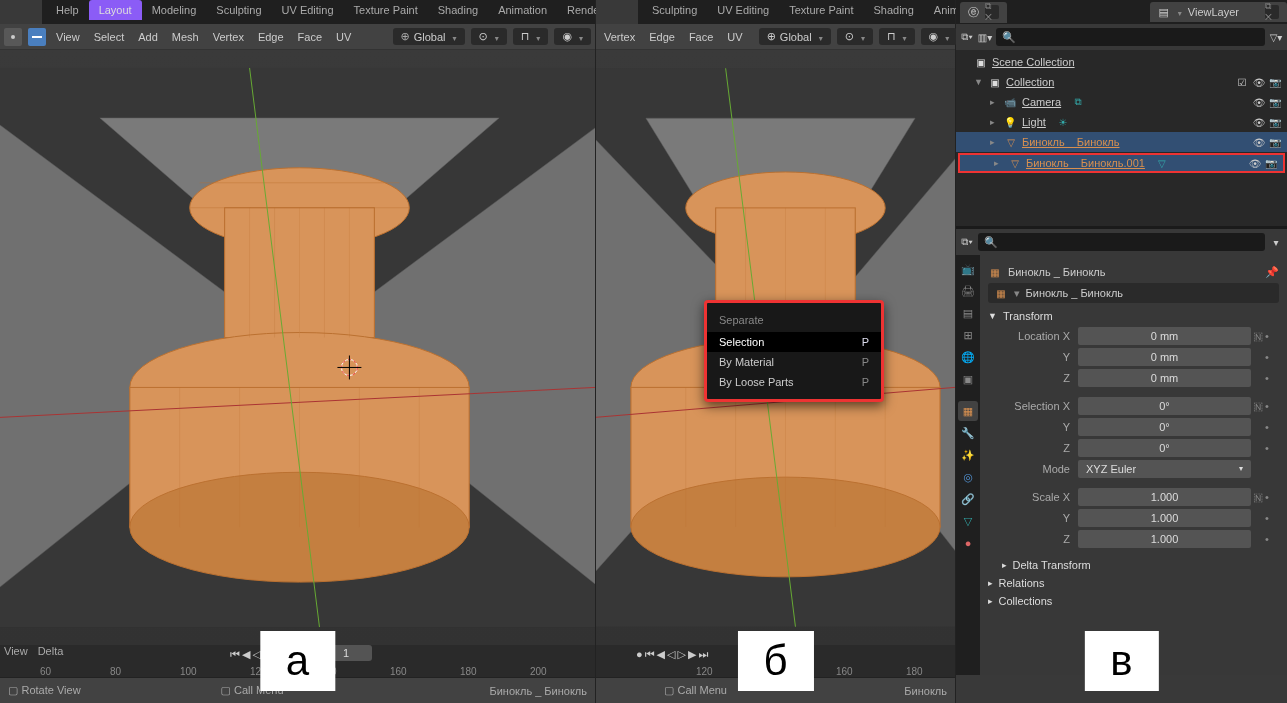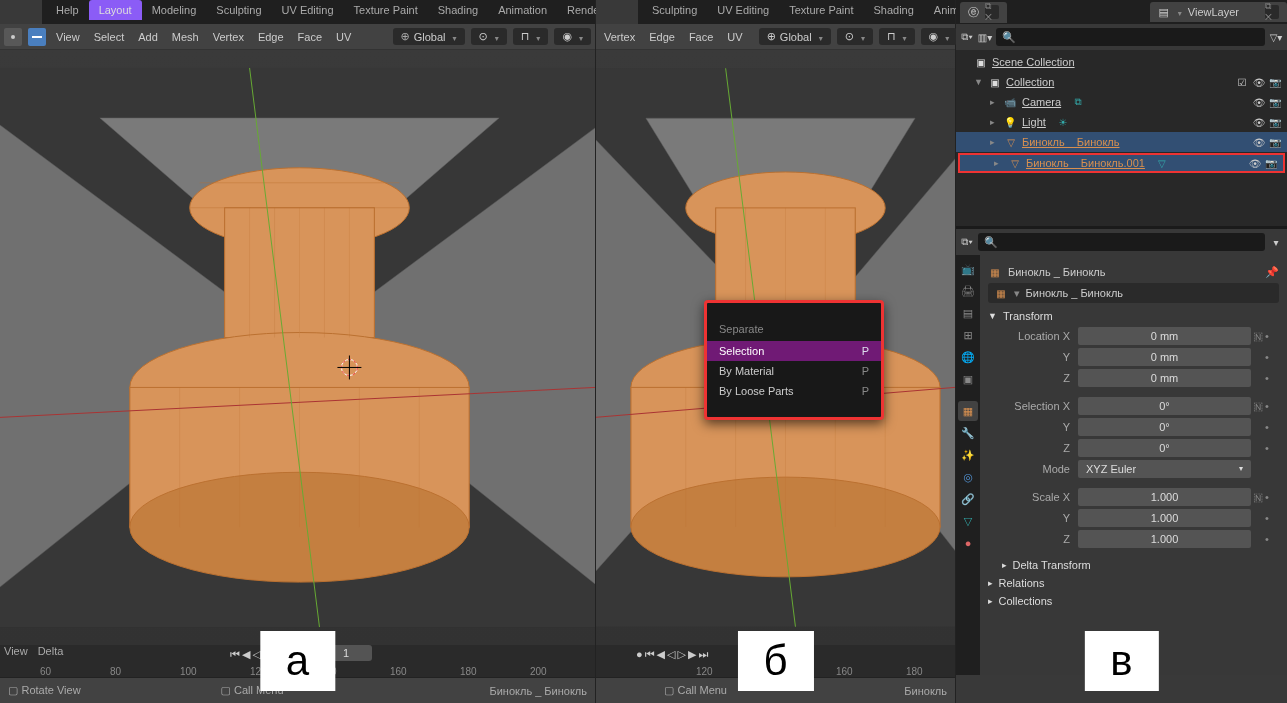--- a/index.html
+++ b/index.html
@@ -34,24 +34,24 @@
   .timeline .tick { position: absolute; bottom: 0; font-size: 10px; color: #888; }
   .timeline .left { position: absolute; left: 4px; top: 0; display: flex; gap: 10px; color: #aaa; }
 
   
   .status { position: absolute; left: 0; right: 0; bottom: 0; height: 26px; background: #424242; display: flex; align-items: center; padding: 0 8px; gap: 20px; color: #aaa; border-top: 1px solid #222; }
 
   
   .biglabel { position: absolute; background: #fff; color: #000; font-size: 42px; font-weight: 400; padding: 6px 26px; bottom: 12px; left: 50%; transform: translateX(-50%); font-family: Arial, sans-serif; z-index: 10; }
 
   
-  .ctxmenu { position: absolute; background: #181818; border-radius: 4px; box-shadow: 0 4px 12px rgba(0,0,0,0.6); padding: 16px 0; min-width: 180px; border: 3px solid #e33; z-index: 5; }
+  .ctxmenu { position: absolute; background: #181818; border-radius: 4px; box-shadow: 0 4px 12px rgba(0,0,0,0.6); padding: 7px 0; min-width: 180px; border: 3px solid #e33; z-index: 5; }
   .ctxmenu .title { padding: 4px 12px 6px; color: #888; font-size: 11px; }
   .ctxmenu .row { display: flex; justify-content: space-between; padding: 4px 12px; color: #ccc; cursor: pointer; }
-  .ctxmenu .row.sel { background: #701a75; color: #fff; }
+  .ctxmenu .row.sel { background: #000000; color: #fff; }
   .ctxmenu .row .hk { color: #888; }
   .ctxmenu .row.sel .hk { color: #dde; }
 
   
   .c-top { display: flex; height: 24px; background: #1f1f1f; align-items: center; }
   .c-top .tab { padding: 3px 8px; background: #424242; border-radius: 3px 3px 0 0; margin-left: 4px; color: #ccc; display: flex; gap: 6px; align-items: center; }
   .c-top .closebtn { width: 14px; height: 14px; background: #2a2a2a; border-radius: 2px; display:flex;align-items:center;justify-content:center; font-size:9px; color:#888; }
   
   .outliner { background: #282828; }
   .ol-head { display: flex; align-items: center; height: 26px; background: #383838; padding: 0 4px; gap: 4px; }

